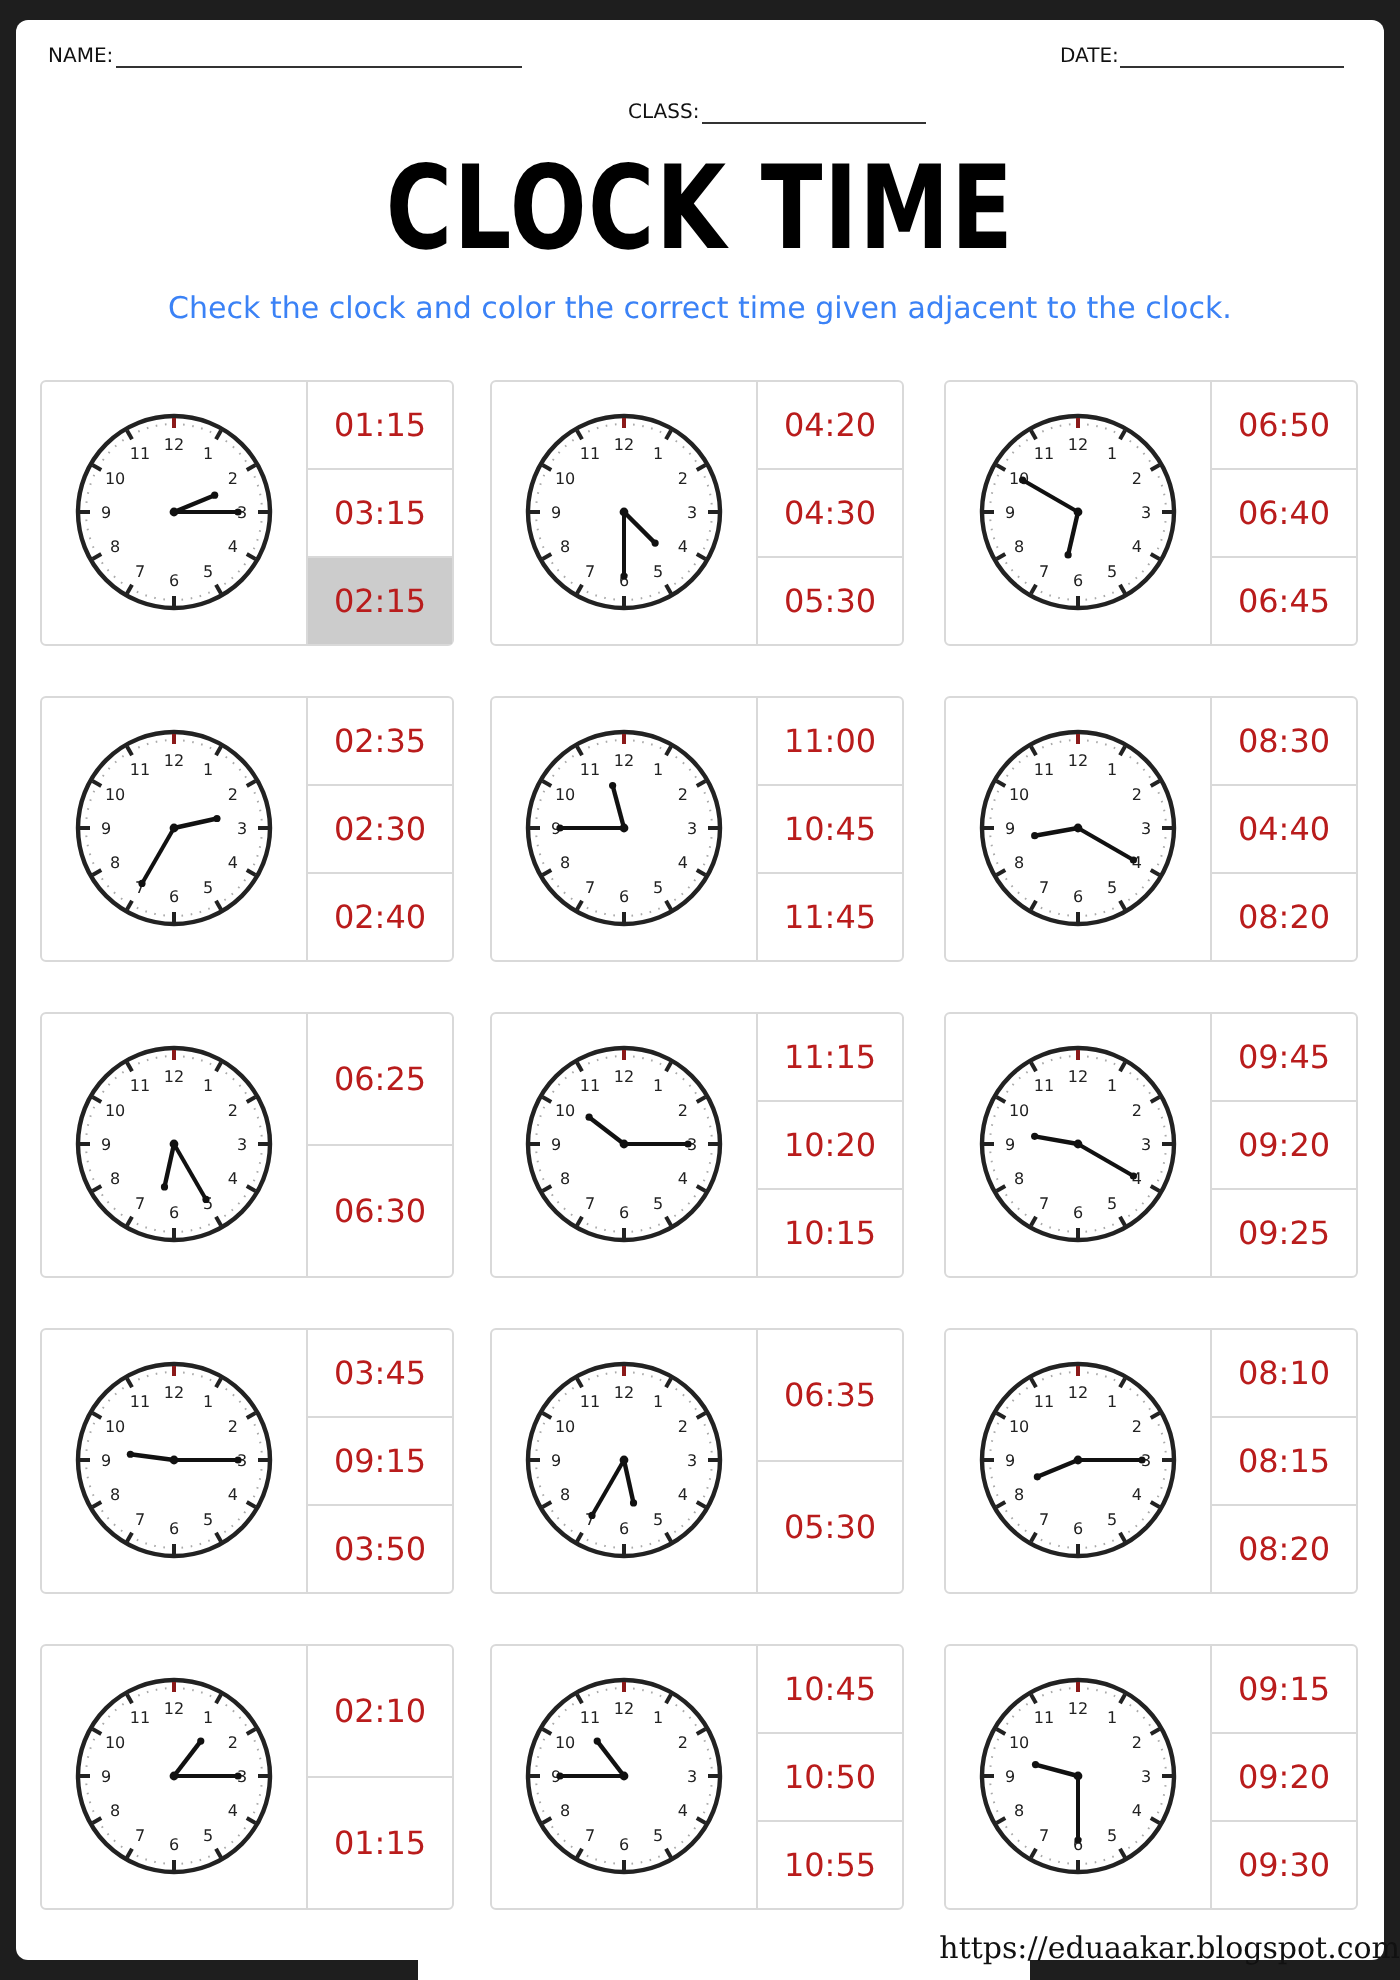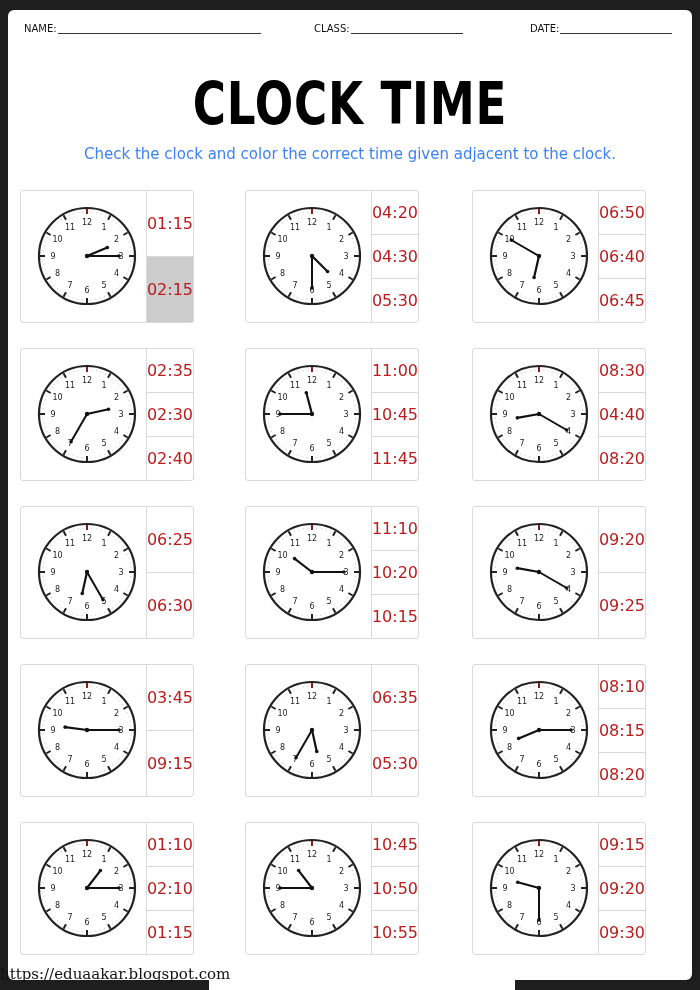--- a/index.html
+++ b/index.html
@@ -5,41 +5,41 @@
   html, body { margin:0; padding:0; }
   body { width:700px; height:990px; background:#1e1e1e; position:relative; overflow:hidden; font-family:"DejaVu Sans", sans-serif; }
   .page { position:absolute; left:8px; top:10px; width:684px; height:970px; background:#fff; border-radius:6px; }
   .footer-tab { position:absolute; left:209px; top:960px; width:306px; height:30px; background:#fff; }
   .header-row { position:absolute; top:18px; left:24px; right:24px; height:24px; font-size:10px; color:#111; }
   .field { position:absolute; top:0; display:flex; align-items:flex-end; }
   .field .lbl { white-space:nowrap; }
   .field .line { border-bottom:1.3px solid #333; height:15px; margin-left:1px; }
   .title { position:absolute; top:70px; left:0; width:684px; text-align:center; font-family:"DejaVu Sans", sans-serif; font-weight:bold; font-size:58px; letter-spacing:1px; color:#000; transform:scaleX(0.78); transform-origin:center; }
   .subtitle { position:absolute; top:145px; left:0; width:684px; text-align:center; font-size:15px; color:#3b82f6; }
-  .card { position:absolute; width:174px; height:133px; border:1px solid #d9d9d9; border-radius:3px; background:#fff; box-sizing:border-box; display:flex; }
+  .card { position:absolute; width:207px; height:133px; border:1px solid #d9d9d9; border-radius:3px; background:#fff; box-sizing:border-box; display:flex; }
   .clock-area { width:132px; height:100%; border-right:1px solid #d9d9d9; position:relative; }
   .clock-area svg { position:absolute; left:16px; top:15px; }
   .opts { flex:1; display:flex; flex-direction:column; }
   .opt { flex:1; display:flex; align-items:center; justify-content:center; font-family:"DejaVu Sans", sans-serif; font-size:16px; color:#b91c1c; border-bottom:1px solid #d9d9d9; }
   .opt:last-child { border-bottom:none; }
   .opt.sel { background:#cccccc; }
-  .footer-url { position:absolute; top:965px; left:0; width:700px; text-align:left; font-family:"DejaVu Serif", serif; font-size:15px; color:#111; }
+  .footer-url { position:absolute; top:965px; left:0; width:700px; text-align:right; font-family:"DejaVu Serif", serif; font-size:15px; color:#111; }
 </style>
 </head>
 <body>
 
 <div class="page"></div>
 <div class="footer-tab"></div>
 
 <div class="header-row">
   <div class="field" style="left:0;">
     <span class="lbl">NAME:</span>
     <span class="line" style="width:203px;"></span>
   </div>
-  <div class="field" style="left:290px;">
+  <div class="field" style="left:290px;margin-top:28px;">
     <span class="lbl">CLASS:</span>
     <span class="line" style="width:112px;"></span>
   </div>
   <div class="field" style="left:506px;justify-content:center;">
     <span class="lbl">DATE:</span>
     <span class="line" style="width:112px;"></span>
   </div>
 </div>
 
 <div class="title" style="left:8px;">CLOCK TIME</div>
@@ -77,20 +77,21 @@
           <text x="-17.00" y="-26.44" font-size="8" text-anchor="middle" fill="#222" font-family="DejaVu Sans, sans-serif">11</text>
           <line x1="0" y1="0" x2="20.33" y2="-8.42" stroke="#111" stroke-width="2.2"></line>
           <line x1="0" y1="0" x2="32.00" y2="-0.00" stroke="#111" stroke-width="2"></line>
           <circle cx="20.33" cy="-8.42" r="1.8" fill="#111"></circle>
           <circle cx="32.00" cy="-0.00" r="1.8" fill="#111"></circle>
           <circle r="2.2" fill="#111"></circle>
         </svg>
       </div>
       <div class="opts">
         <div class="opt">01:15</div>
+        <div class="opt">03:15</div>
         <div class="opt sel">02:15</div>
       </div>
     </div>
     <div class="card" style="left: 245px; top: 190px;">
       <div class="clock-area">
         <svg width="100" height="100" viewBox="-50 -50 100 100">
           <circle r="48" fill="#fff" stroke="#222" stroke-width="2.2"></circle>
           <circle r="44" fill="none" stroke="#aaa" stroke-width="1" stroke-dasharray="0.8 3.8"></circle>
           <line x1="0.00" y1="-47.00" x2="0.00" y2="-42.00" stroke="#8b1a1a" stroke-width="2"></line>
           <text x="0.00" y="-31.00" font-size="8" text-anchor="middle" fill="#222" font-family="DejaVu Sans, sans-serif">12</text>
@@ -368,21 +369,21 @@
           <line x1="-23.50" y1="-40.70" x2="-21.00" y2="-36.37" stroke="#222" stroke-width="2"></line>
           <text x="-17.00" y="-26.44" font-size="8" text-anchor="middle" fill="#222" font-family="DejaVu Sans, sans-serif">11</text>
           <line x1="0" y1="0" x2="-17.45" y2="-13.39" stroke="#111" stroke-width="2.2"></line>
           <line x1="0" y1="0" x2="32.00" y2="-0.00" stroke="#111" stroke-width="2"></line>
           <circle cx="-17.45" cy="-13.39" r="1.8" fill="#111"></circle>
           <circle cx="32.00" cy="-0.00" r="1.8" fill="#111"></circle>
           <circle r="2.2" fill="#111"></circle>
         </svg>
       </div>
       <div class="opts">
-        <div class="opt">11:10</div>
+        <div class="opt">11:15</div>
         <div class="opt">10:20</div>
         <div class="opt">10:15</div>
       </div>
     </div>
     <div class="card" style="left: 472px; top: 506px;">
       <div class="clock-area">
         <svg width="100" height="100" viewBox="-50 -50 100 100">
           <circle r="48" fill="#fff" stroke="#222" stroke-width="2.2"></circle>
           <circle r="44" fill="none" stroke="#aaa" stroke-width="1" stroke-dasharray="0.8 3.8"></circle>
           <line x1="0.00" y1="-47.00" x2="0.00" y2="-42.00" stroke="#8b1a1a" stroke-width="2"></line>
@@ -410,20 +411,21 @@
           <line x1="-23.50" y1="-40.70" x2="-21.00" y2="-36.37" stroke="#222" stroke-width="2"></line>
           <text x="-17.00" y="-26.44" font-size="8" text-anchor="middle" fill="#222" font-family="DejaVu Sans, sans-serif">11</text>
           <line x1="0" y1="0" x2="-21.67" y2="-3.82" stroke="#111" stroke-width="2.2"></line>
           <line x1="0" y1="0" x2="27.71" y2="16.00" stroke="#111" stroke-width="2"></line>
           <circle cx="-21.67" cy="-3.82" r="1.8" fill="#111"></circle>
           <circle cx="27.71" cy="16.00" r="1.8" fill="#111"></circle>
           <circle r="2.2" fill="#111"></circle>
         </svg>
       </div>
       <div class="opts">
+        <div class="opt">09:45</div>
         <div class="opt">09:20</div>
         <div class="opt">09:25</div>
       </div>
     </div>
     <div class="card" style="left: 20px; top: 664px;">
       <div class="clock-area">
         <svg width="100" height="100" viewBox="-50 -50 100 100">
           <circle r="48" fill="#fff" stroke="#222" stroke-width="2.2"></circle>
           <circle r="44" fill="none" stroke="#aaa" stroke-width="1" stroke-dasharray="0.8 3.8"></circle>
           <line x1="0.00" y1="-47.00" x2="0.00" y2="-42.00" stroke="#8b1a1a" stroke-width="2"></line>
@@ -453,20 +455,21 @@
           <line x1="0" y1="0" x2="-21.81" y2="-2.87" stroke="#111" stroke-width="2.2"></line>
           <line x1="0" y1="0" x2="32.00" y2="-0.00" stroke="#111" stroke-width="2"></line>
           <circle cx="-21.81" cy="-2.87" r="1.8" fill="#111"></circle>
           <circle cx="32.00" cy="-0.00" r="1.8" fill="#111"></circle>
           <circle r="2.2" fill="#111"></circle>
         </svg>
       </div>
       <div class="opts">
         <div class="opt">03:45</div>
         <div class="opt">09:15</div>
+        <div class="opt">03:50</div>
       </div>
     </div>
     <div class="card" style="left: 245px; top: 664px;">
       <div class="clock-area">
         <svg width="100" height="100" viewBox="-50 -50 100 100">
           <circle r="48" fill="#fff" stroke="#222" stroke-width="2.2"></circle>
           <circle r="44" fill="none" stroke="#aaa" stroke-width="1" stroke-dasharray="0.8 3.8"></circle>
           <line x1="0.00" y1="-47.00" x2="0.00" y2="-42.00" stroke="#8b1a1a" stroke-width="2"></line>
           <text x="0.00" y="-31.00" font-size="8" text-anchor="middle" fill="#222" font-family="DejaVu Sans, sans-serif">12</text>
           <line x1="23.50" y1="-40.70" x2="21.00" y2="-36.37" stroke="#222" stroke-width="2"></line>
@@ -575,21 +578,20 @@
           <line x1="-23.50" y1="-40.70" x2="-21.00" y2="-36.37" stroke="#222" stroke-width="2"></line>
           <text x="-17.00" y="-26.44" font-size="8" text-anchor="middle" fill="#222" font-family="DejaVu Sans, sans-serif">11</text>
           <line x1="0" y1="0" x2="13.39" y2="-17.45" stroke="#111" stroke-width="2.2"></line>
           <line x1="0" y1="0" x2="32.00" y2="-0.00" stroke="#111" stroke-width="2"></line>
           <circle cx="13.39" cy="-17.45" r="1.8" fill="#111"></circle>
           <circle cx="32.00" cy="-0.00" r="1.8" fill="#111"></circle>
           <circle r="2.2" fill="#111"></circle>
         </svg>
       </div>
       <div class="opts">
-        <div class="opt">01:10</div>
         <div class="opt">02:10</div>
         <div class="opt">01:15</div>
       </div>
     </div>
     <div class="card" style="left: 245px; top: 822px;">
       <div class="clock-area">
         <svg width="100" height="100" viewBox="-50 -50 100 100">
           <circle r="48" fill="#fff" stroke="#222" stroke-width="2.2"></circle>
           <circle r="44" fill="none" stroke="#aaa" stroke-width="1" stroke-dasharray="0.8 3.8"></circle>
           <line x1="0.00" y1="-47.00" x2="0.00" y2="-42.00" stroke="#8b1a1a" stroke-width="2"></line>

